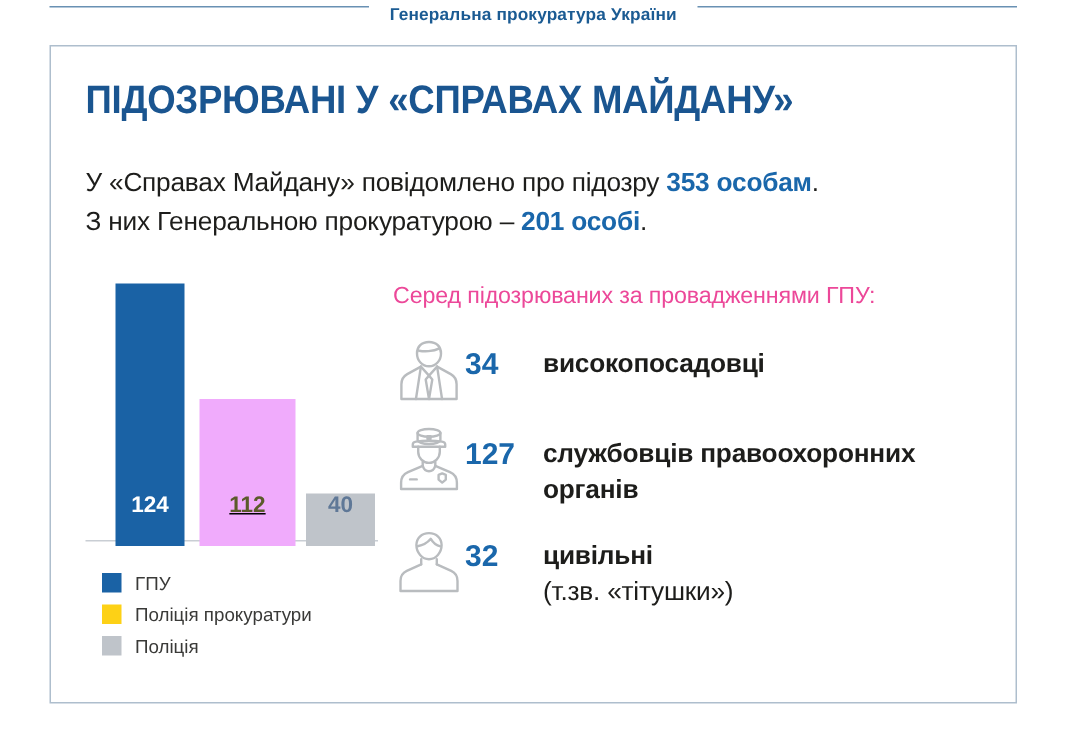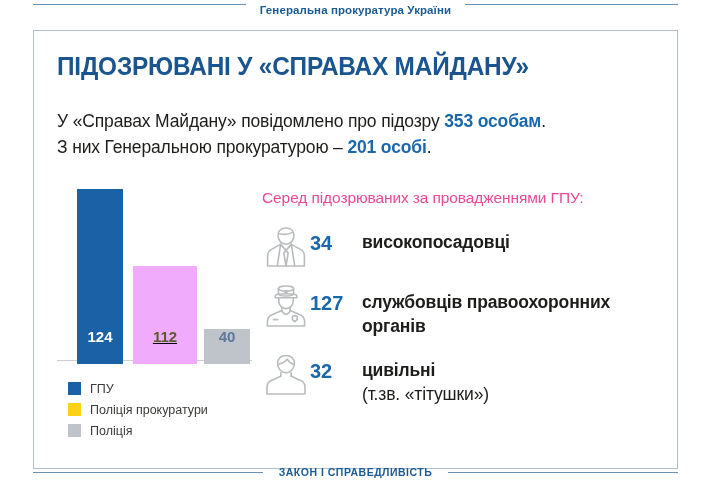--- a/index.html
+++ b/index.html
@@ -313,19 +313,14 @@
             <path style="fill:none;stroke:#b9bcbf;stroke-width:1.6;stroke-linecap:round;stroke-linejoin:round" d="M16.4 14.2c3.2-.6 6.8-2.6 8.8-5 1.4 2.4 3.8 4.4 6.4 5"></path>
             <path style="fill:none;stroke:#b9bcbf;stroke-width:1.6;stroke-linecap:round;stroke-linejoin:round" d="M18.8 22.8v3.4M29.2 22.8v3.4"></path>
             <path style="fill:none;stroke:#b9bcbf;stroke-width:1.6;stroke-linecap:round;stroke-linejoin:round" d="m18.8 26.2-9.6 4.4C6.6 31.8 5 34.4 5 37.3V44h38v-6.7c0-2.9-1.6-5.5-4.2-6.7l-9.6-4.4"></path>
           </svg>
         </div>
         <div class="stat-number">32</div>
         <div class="stat-text"><span class="b">цивільні</span><br><span class="n">(т.зв. «тітушки»)</span></div>
       </div>
     </div>
 
-  <div class="footer-strip">
-    <div class="footer-rule"></div>
-    <div class="footer-title">ЗАКОН І СПРАВЕДЛИВІСТЬ</div>
-    <div class="footer-rule"></div>
-  </div>
 
 </div>
 
 </body></html>

